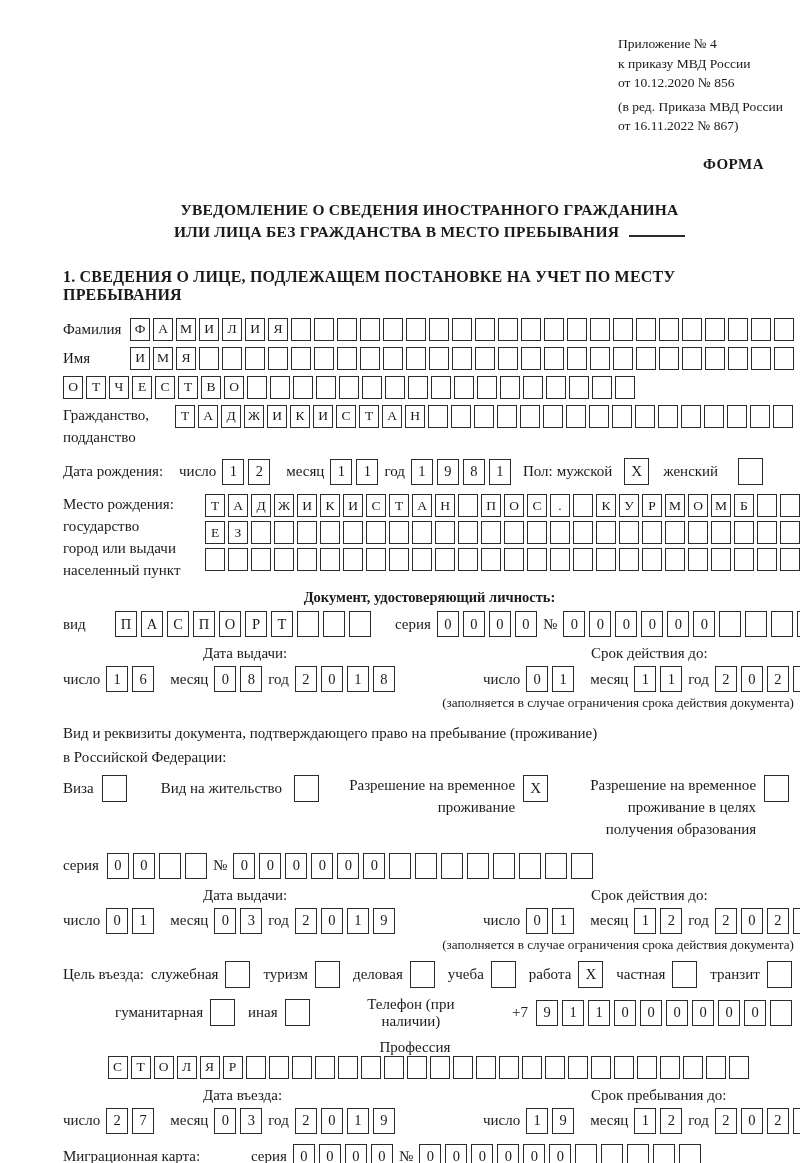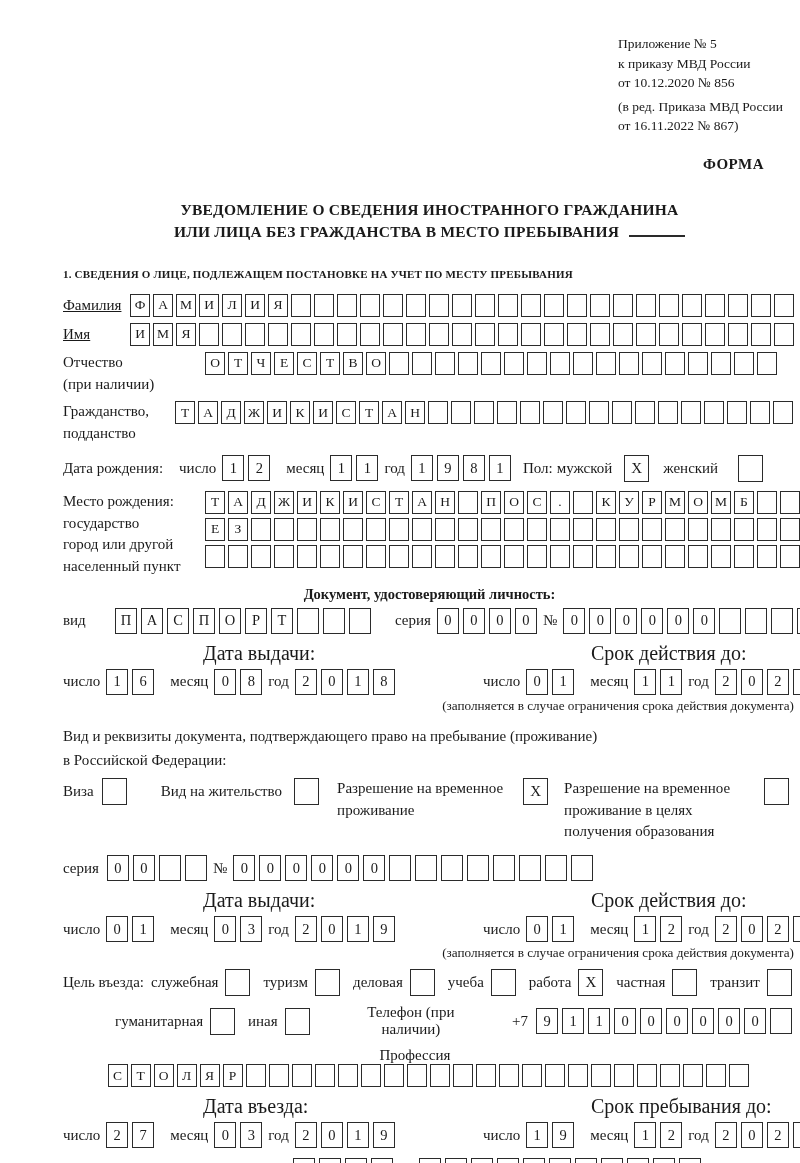--- a/index.html
+++ b/index.html
@@ -6,73 +6,73 @@
   body{width:800px;font-family:"Liberation Serif","DejaVu Serif",serif;color:#1a1a1a;font-size:15px;}
   .page{position:relative;width:800px;height:1163px;box-sizing:border-box;padding:34px 4px 10px 63px;overflow:hidden;background:#fff;}
 
   .hdr{margin-left:555px;font-size:13.5px;line-height:1.45;}
   .hdr .gap{margin-top:4px;}
   .forma{margin-top:20px;margin-right:32px;text-align:right;font-weight:bold;font-size:15px;letter-spacing:.5px;}
 
   .title{margin-top:26px;text-align:center;font-weight:bold;font-size:15.5px;line-height:1.45;letter-spacing:.2px;}
   .uline{display:inline-block;width:56px;height:13px;border-bottom:2px solid #2a2a2a;margin-left:10px;}
 
-  .sec{margin-top:24px;font-weight:bold;font-size:11px;letter-spacing:.2px;}
+  .sec{margin-top:24px;font-weight:bold;font-size:16px;letter-spacing:.2px;}
 
   .frow{display:flex;align-items:center;margin-top:6px;}
   .frow.top{align-items:flex-start;}
   .lbl{flex:none;}
-  .w67{width:67px;text-decoration:underline;}
+  .w67{width:67px;}
   .w112{width:112px;}
   .w142{width:142px;}
   .lblcol{flex:none;line-height:1.45;}
   .cells{display:flex;flex-wrap:nowrap;}
   .cell{flex:none;width:20px;height:23px;border:1.5px solid #2b2b2b;margin-right:3px;display:inline-flex;align-items:center;justify-content:center;font-size:13.5px;box-sizing:border-box;background:#fff;}
   .dcell{flex:none;width:22px;height:26px;border:1.5px solid #2b2b2b;margin-right:4px;display:inline-flex;align-items:center;justify-content:center;font-size:14.5px;box-sizing:border-box;background:#fff;}
   .chk{flex:none;width:25px;height:27px;border:1.5px solid #2b2b2b;display:inline-flex;align-items:center;justify-content:center;font-size:15px;box-sizing:border-box;background:#fff;}
   .stack{display:flex;flex-direction:column;}
   .stack .cells{margin-top:4px;}
   .stack .cells:first-child{margin-top:0;}
 
   .dlbl{margin:0 6px 0 2px;}
   .dlbl2{margin:0 6px 0 12px;}
 
   .dochead{margin-top:8px;text-align:center;font-weight:bold;font-size:14.5px;}
 
   .dates{display:flex;margin-top:8px;}
   .dcol-l{width:420px;flex:none;}
   .dcol-r{flex:1;}
-  .dates-h{font-size:20px;}
+  .dates-h{font-size:15px;}
   .dates-h.hl{margin-left:140px;}
   .dates-h.hr{margin-left:108px;}
   .dates-row{display:flex;align-items:center;margin-top:4px;}
   .note-r{text-align:right;font-size:13.2px;margin-top:3px;margin-right:2px;}
 
   .intro{margin-top:10px;line-height:1.6;}
 
   .opts{display:flex;align-items:flex-start;margin-top:6px;}
   .optlbl{line-height:27px;}
-  .optblk{text-align:left;line-height:1.45;}
+  .optblk{text-align:right;line-height:1.45;}
   .w178{width:178px;}
   .w192{width:192px;}
   .ml8{margin-left:8px;}
   .ml12{margin-left:12px;}
 
   .prow{display:flex;align-items:center;margin-top:8px;}
   .plbl{margin-right:7px;}
   .pchk{margin-right:13px;}
   .indent52{padding-left:52px;}
 </style>
 </head>
 <body>
 
 <div class="page">
 
   <div class="hdr">
-    <div>Приложение № 5</div>
+    <div>Приложение № 4</div>
     <div>к приказу МВД России</div>
     <div>от 10.12.2020 № 856</div>
     <div class="gap">(в ред. Приказа МВД России</div>
     <div>от 16.11.2022 № 867)</div>
   </div>
   <div class="forma">ФОРМА</div>
 
   <div class="title">
     <div>УВЕДОМЛЕНИЕ О СВЕДЕНИЯ ИНОСТРАННОГО ГРАЖДАНИНА</div>
     <div><span>ИЛИ ЛИЦА БЕЗ ГРАЖДАНСТВА В МЕСТО ПРЕБЫВАНИЯ</span><span class="uline"></span></div>
@@ -144,24 +144,20 @@
         <span class="cell"></span>
         <span class="cell"></span>
         <span class="cell"></span>
         <span class="cell"></span>
         <span class="cell"></span>
         <span class="cell"></span>
       </span>
   </div>
 
   <div class="frow top">
-    <span class="lblcol w142">
-      <div>Отчество</div>
-      <div>(при наличии)</div>
-    </span>
     <span class="cells">
         <span class="cell">О</span>
         <span class="cell">Т</span>
         <span class="cell">Ч</span>
         <span class="cell">Е</span>
         <span class="cell">С</span>
         <span class="cell">Т</span>
         <span class="cell">В</span>
         <span class="cell">О</span>
         <span class="cell"></span>
@@ -243,21 +239,21 @@
     <span style="margin-right:12px;">мужской</span>
     <span class="chk">X</span>
     <span style="margin-left:14px;margin-right:20px;">женский</span>
     <span class="chk"></span>
   </div>
 
   <div class="frow top" style="margin-top:9px;">
     <span class="lblcol w112">
       <div style="white-space:nowrap;">Место рождения:</div>
       <div>государство</div>
-      <div style="white-space:nowrap;">город или другой</div>
+      <div style="white-space:nowrap;">город или выдачи</div>
       <div style="white-space:nowrap;">населенный пункт</div>
     </span>
     <span class="stack" style="margin-left:30px;">
       <span class="cells">
           <span class="cell">Т</span>
           <span class="cell">А</span>
           <span class="cell">Д</span>
           <span class="cell">Ж</span>
           <span class="cell">И</span>
           <span class="cell">К</span>

